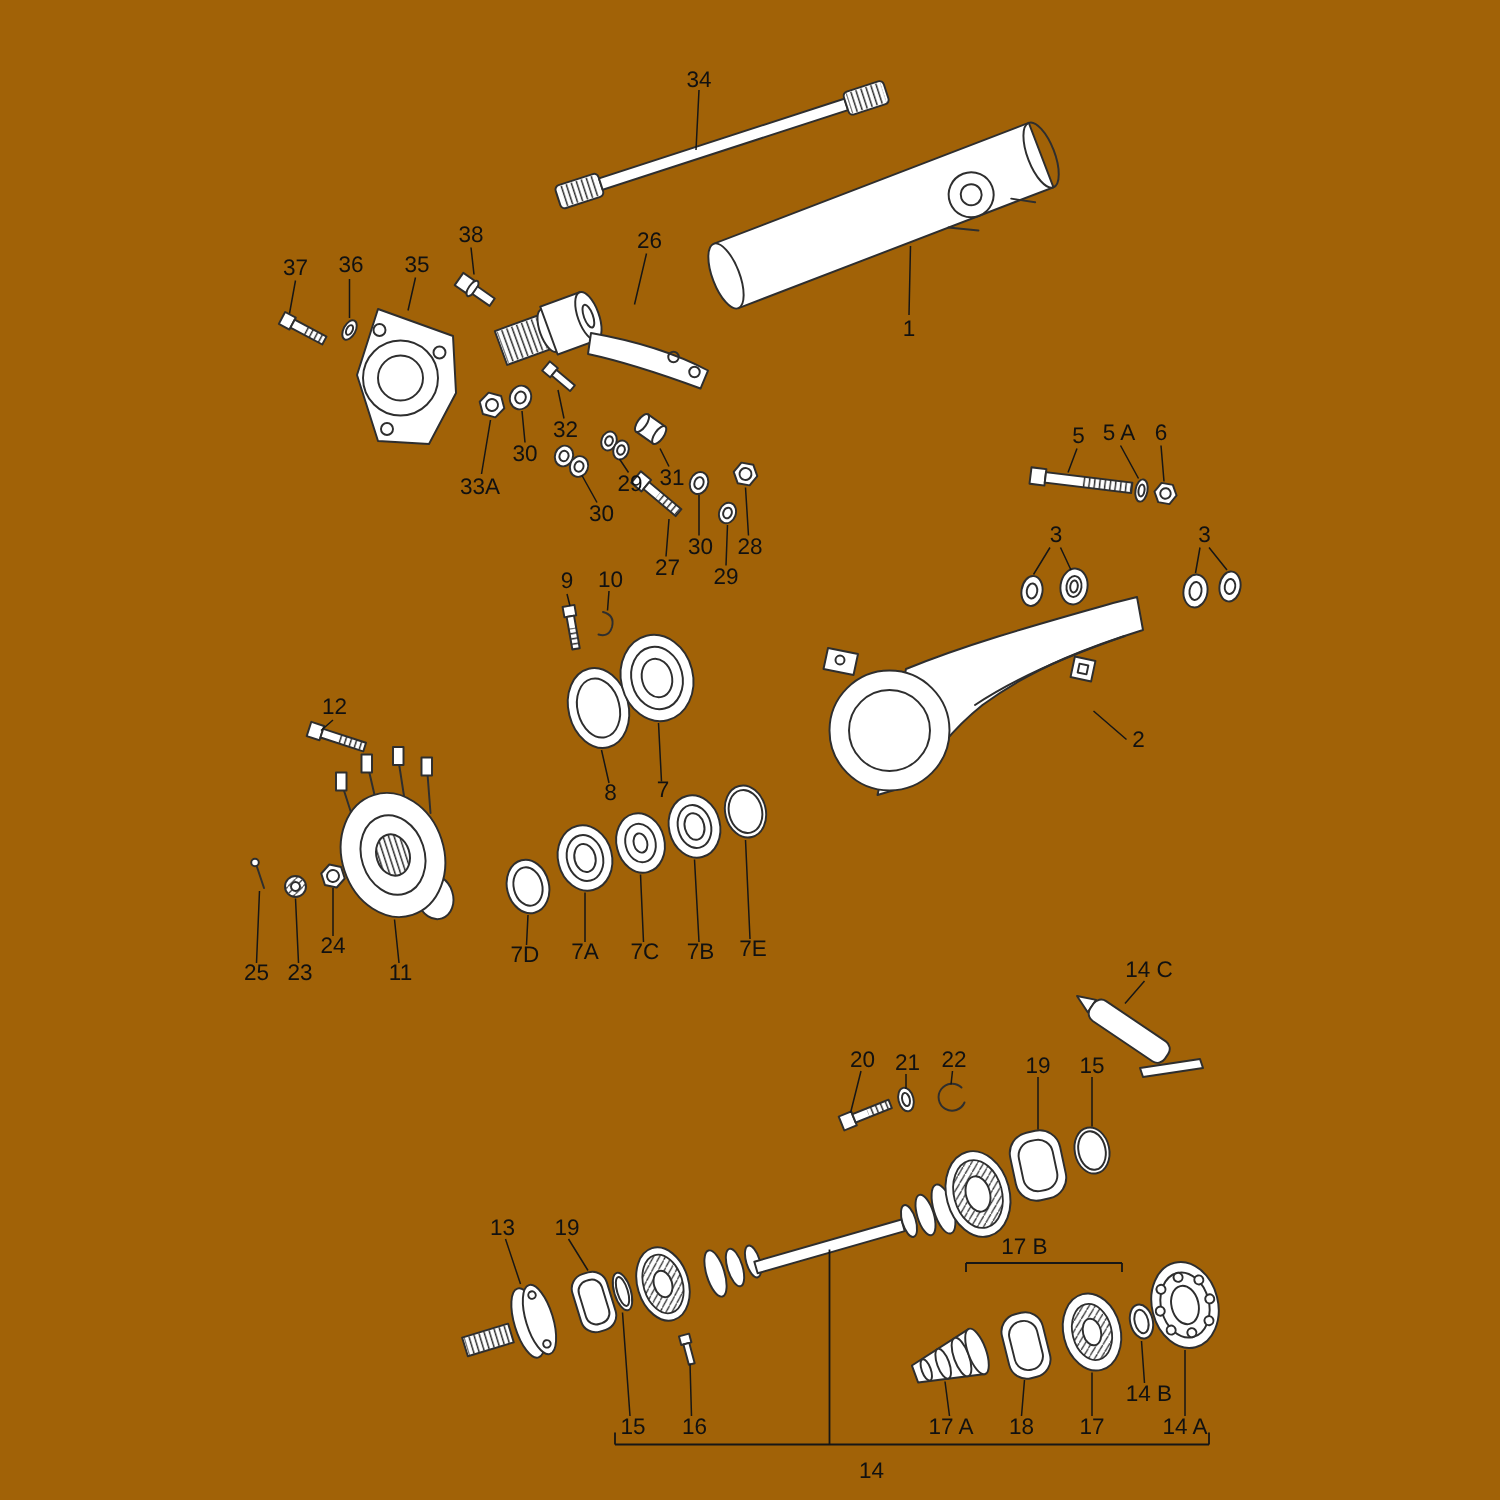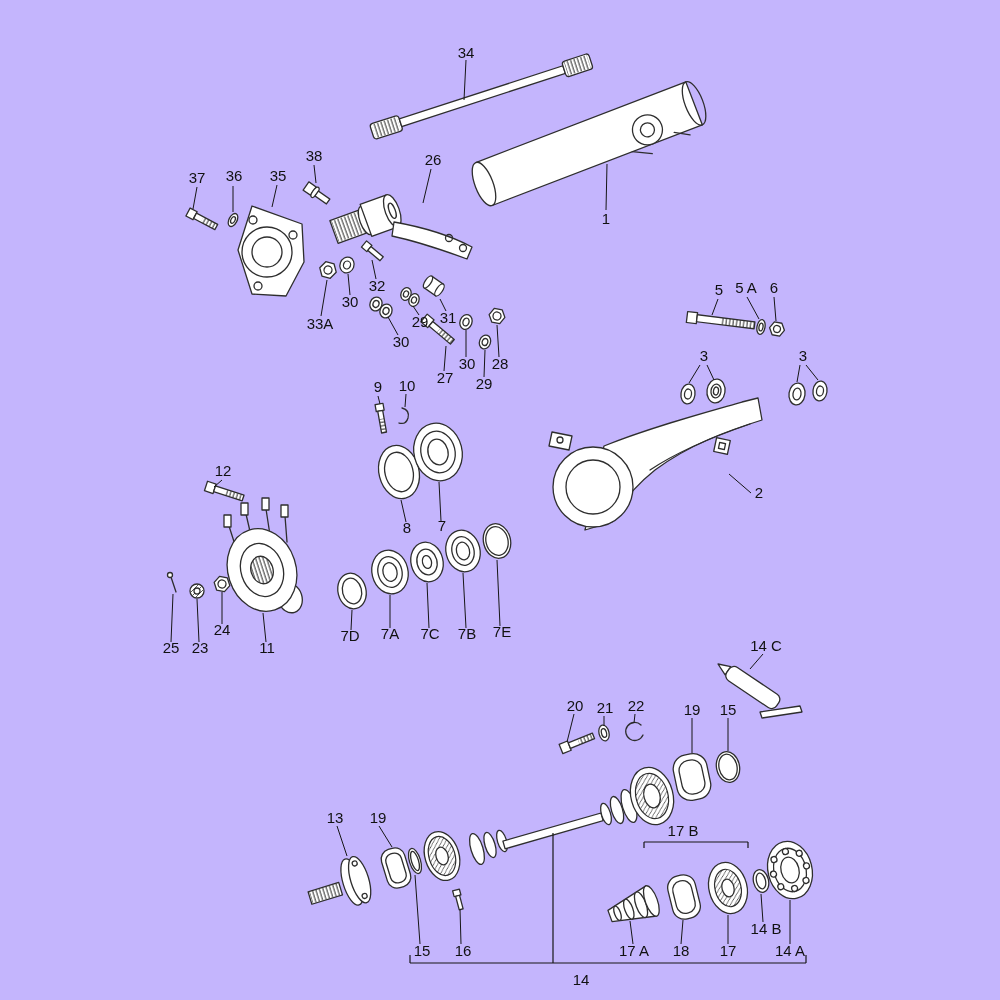--- a/index.html
+++ b/index.html
@@ -1,16 +1,16 @@
 <!DOCTYPE html>
 <html><head>
 <meta charset="utf-8">
 <style>
   html,body{margin:0;padding:0;background:#ffffff;}
-  .stage{position:relative;width:1000px;height:1000px;background:#c4b5fd;overflow:hidden;}
+  .stage{position:relative;width:1000px;height:1000px;background:#a16207;overflow:hidden;}
   svg{display:block;}
   .ln{fill:none;stroke:#2e2e2e;stroke-width:1.3;stroke-linejoin:round;stroke-linecap:round;}
   .fw{fill:#ffffff;stroke:#2e2e2e;stroke-width:1.3;stroke-linejoin:round;stroke-linecap:round;}
   .ldr{fill:none;stroke:#161616;stroke-width:1;}
   .brk{fill:none;stroke:#161616;stroke-width:1.2;}
   .lbl{font-family:"Liberation Sans",sans-serif;font-size:15px;fill:#111111;text-anchor:middle;}
 </style>
 </head>
 <body>
 

